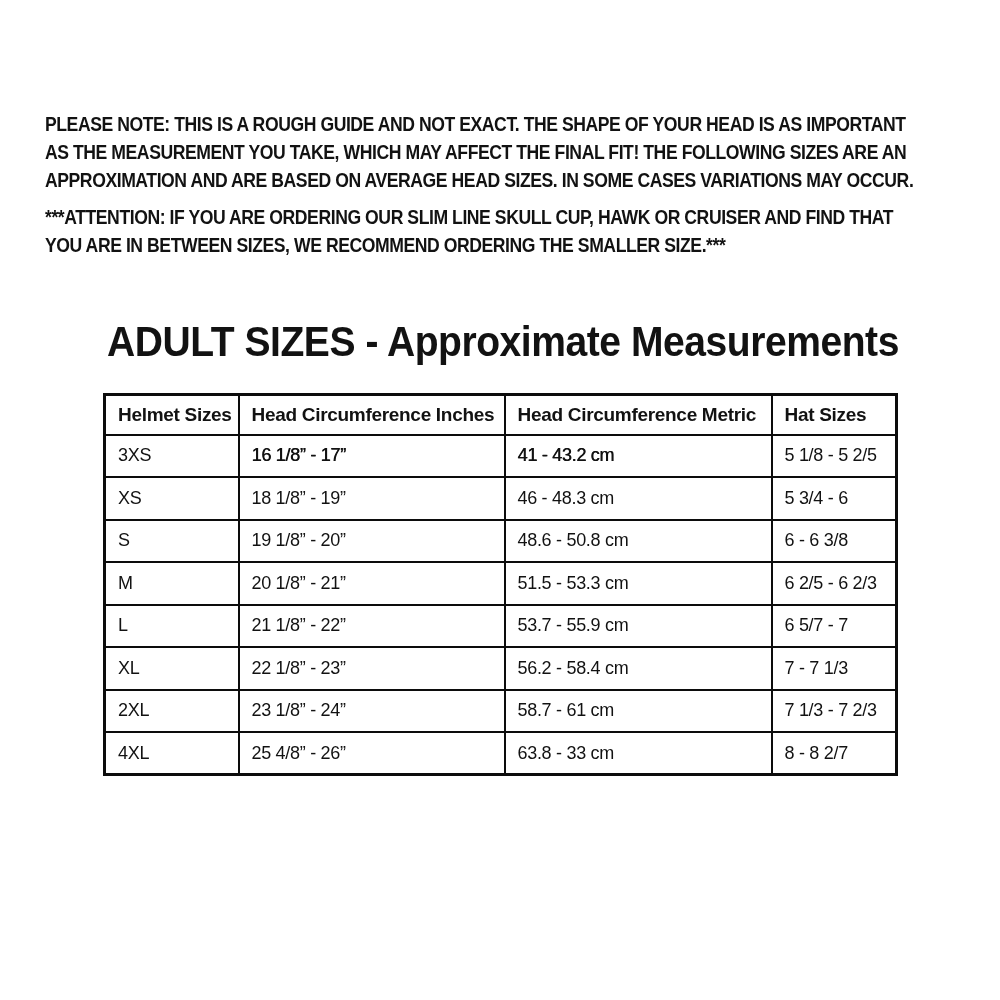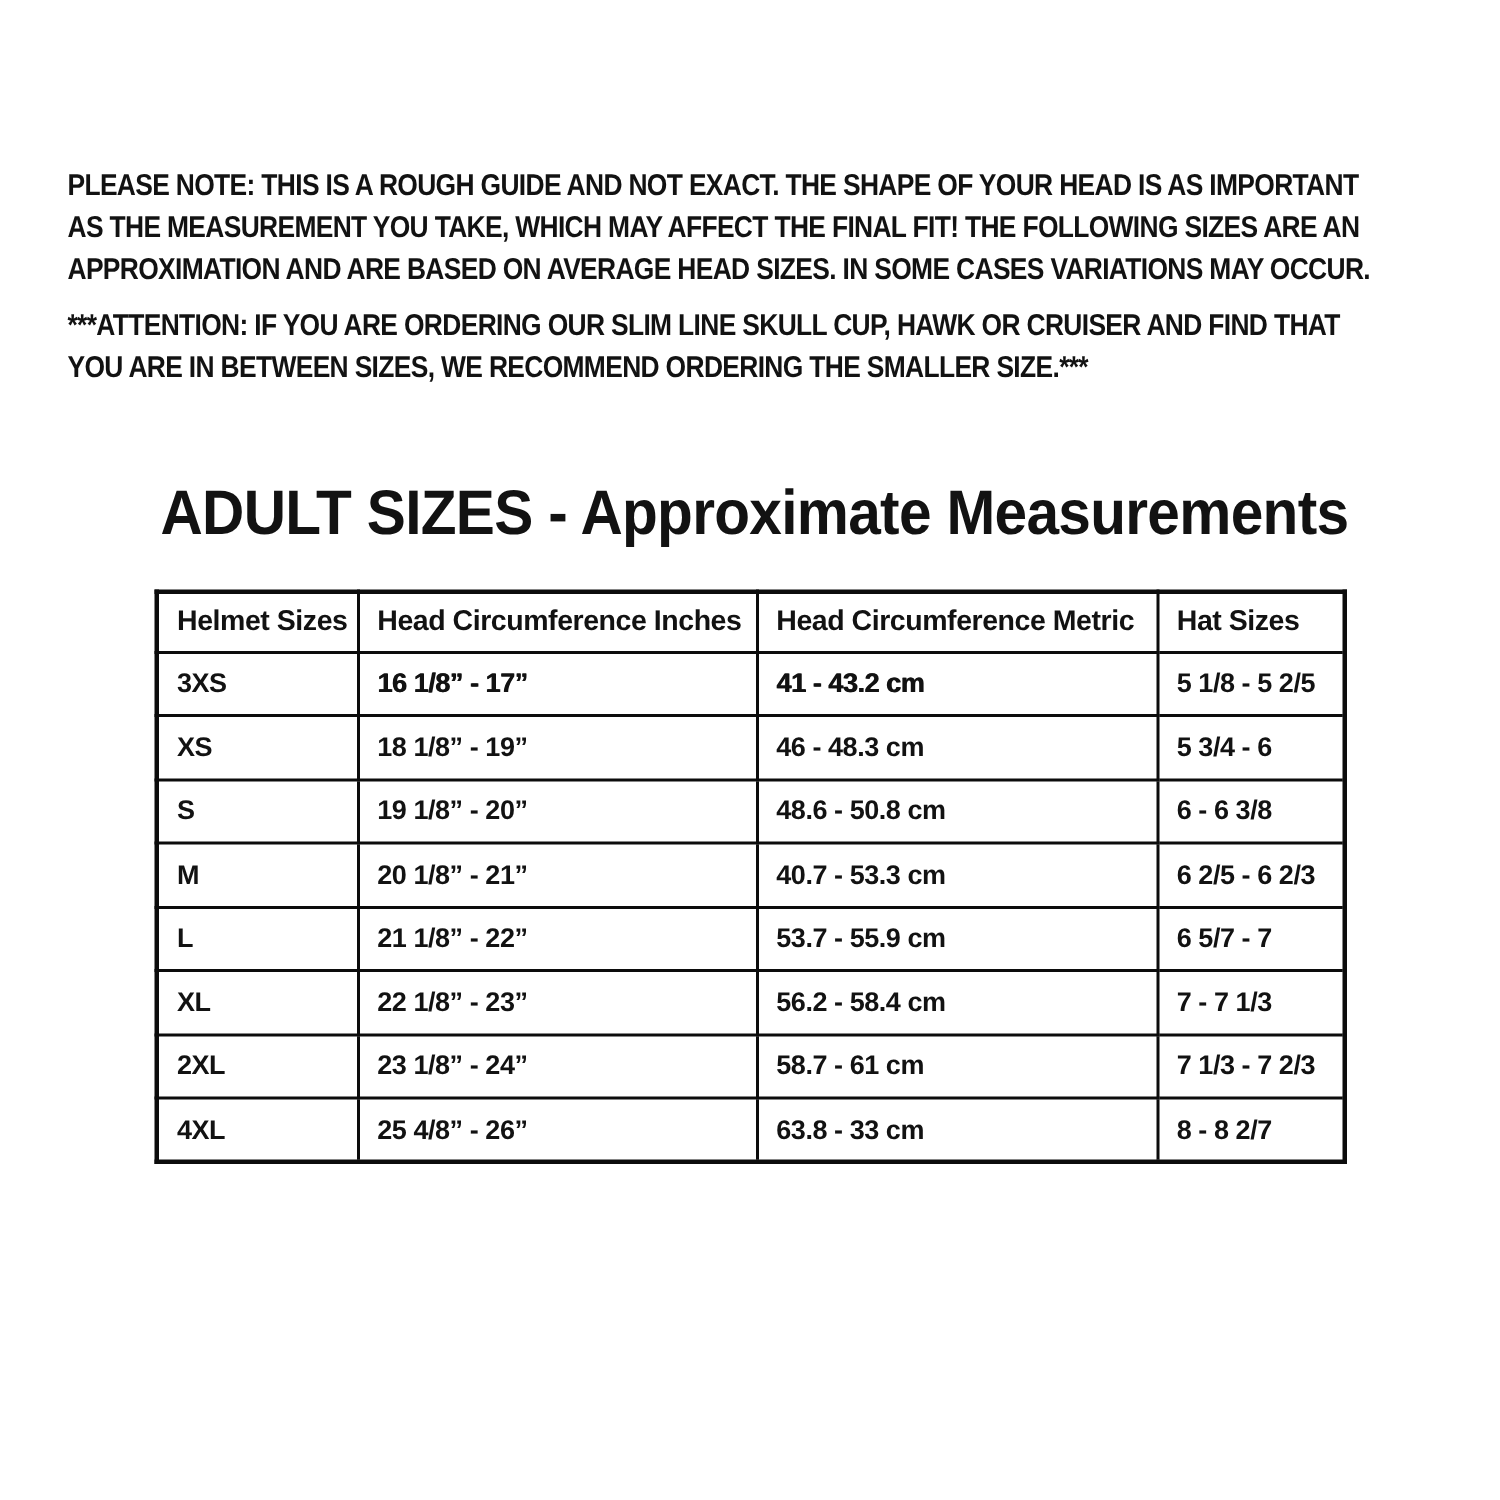--- a/index.html
+++ b/index.html
@@ -54,21 +54,21 @@
     overflow: hidden;
   }
   .size-table th {
     font-size: 19px;
     font-weight: 600;
     height: 40px;
     margin-left: 11px;
   }
   .size-table td {
     font-size: 18px;
-    font-weight: 700;
+    font-weight: 400;
     height: 42.5px;
     margin-top: 27px;
   }
   col.c1 { width: 134px; }
   col.c2 { width: 266px; }
   col.c3 { width: 267px; }
   col.c4 { width: 125px; }
   
   .size-table tbody tr:first-child td:nth-child(2) {
     text-shadow: 0.45px 0 0 currentColor;
@@ -124,21 +124,21 @@
       </tr>
       <tr>
         <td>S</td>
         <td>19 1/8” - 20”</td>
         <td>48.6 - 50.8 cm</td>
         <td>6 - 6 3/8</td>
       </tr>
       <tr>
         <td>M</td>
         <td>20 1/8” - 21”</td>
-        <td>40.7 - 53.3 cm</td>
+        <td>51.5 - 53.3 cm</td>
         <td>6 2/5 - 6 2/3</td>
       </tr>
       <tr>
         <td>L</td>
         <td>21 1/8” - 22”</td>
         <td>53.7 - 55.9 cm</td>
         <td>6 5/7 - 7</td>
       </tr>
       <tr>
         <td>XL</td>

